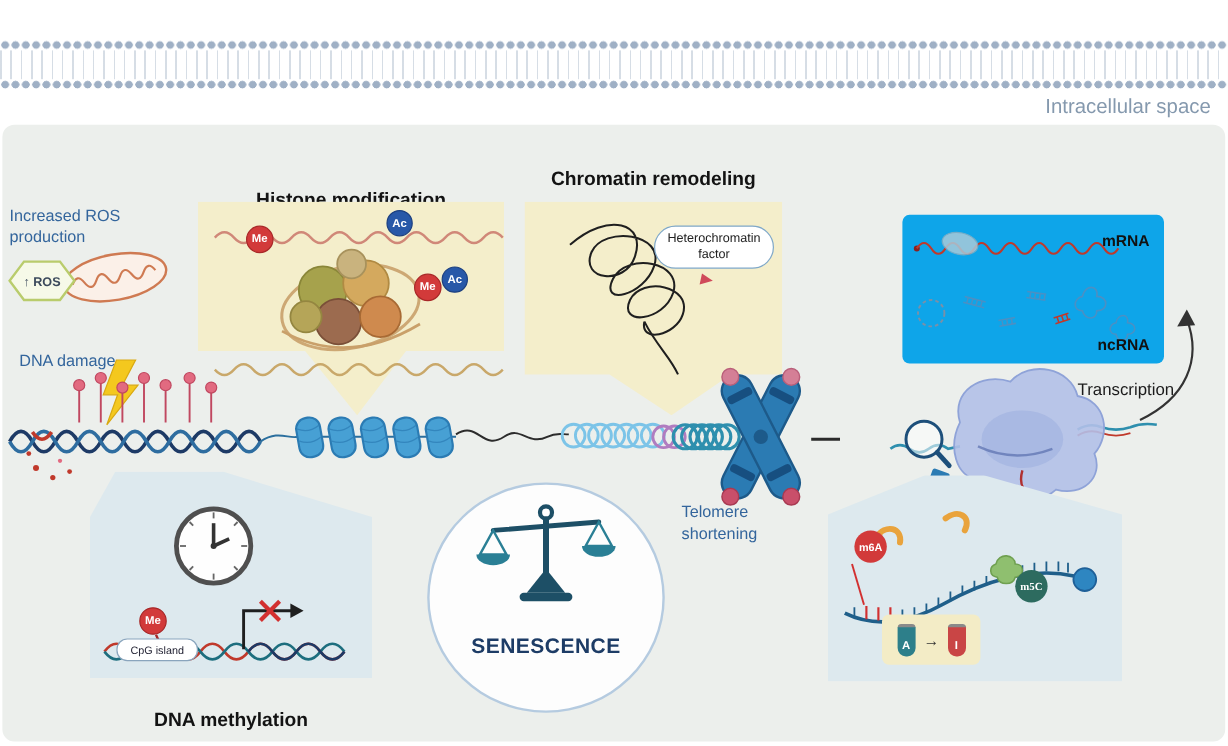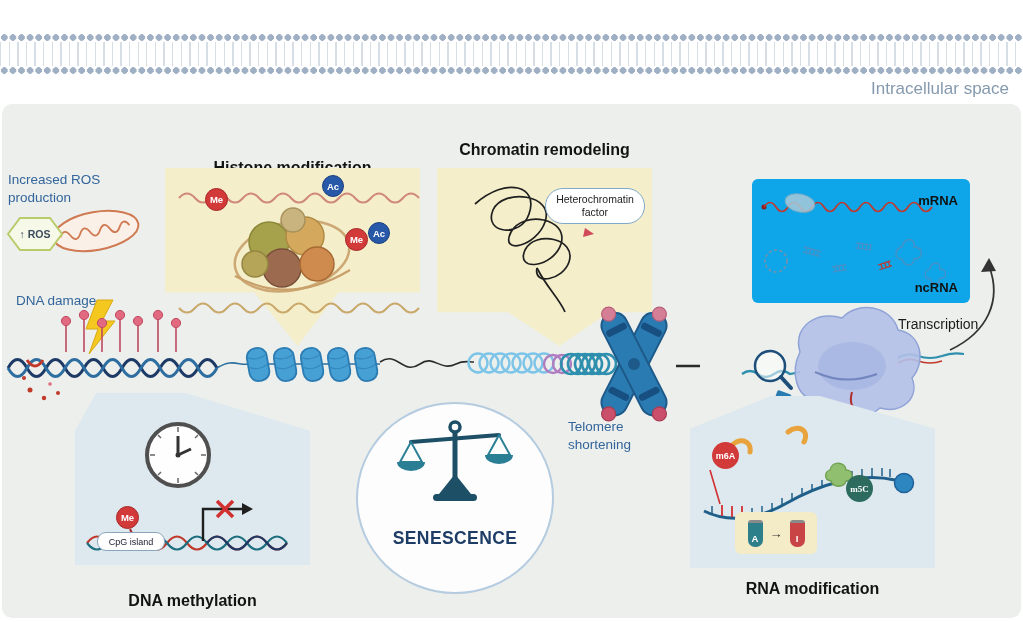--- a/index.html
+++ b/index.html
@@ -375,15 +375,14 @@
       <path d="M98 36 c10 -8 22 -2 16 10" fill="none" stroke="#e9a33c" stroke-width="5" stroke-linecap="round"></path>
     </svg>
     <div class="badge badge-m6a" id="m6a">m6A</div>
     <div class="badge badge-m5c" id="m5c">m5C</div>
     <div id="converter-box">
       <div class="tube tube-a">A</div>
       <span class="conv-arrow">→</span>
       <div class="tube tube-i">I</div>
     </div>
   </div>
-  <div class="diagram-title" id="title-rnamod">RNA modification</div>
 
 </div>
 
 </body></html>

